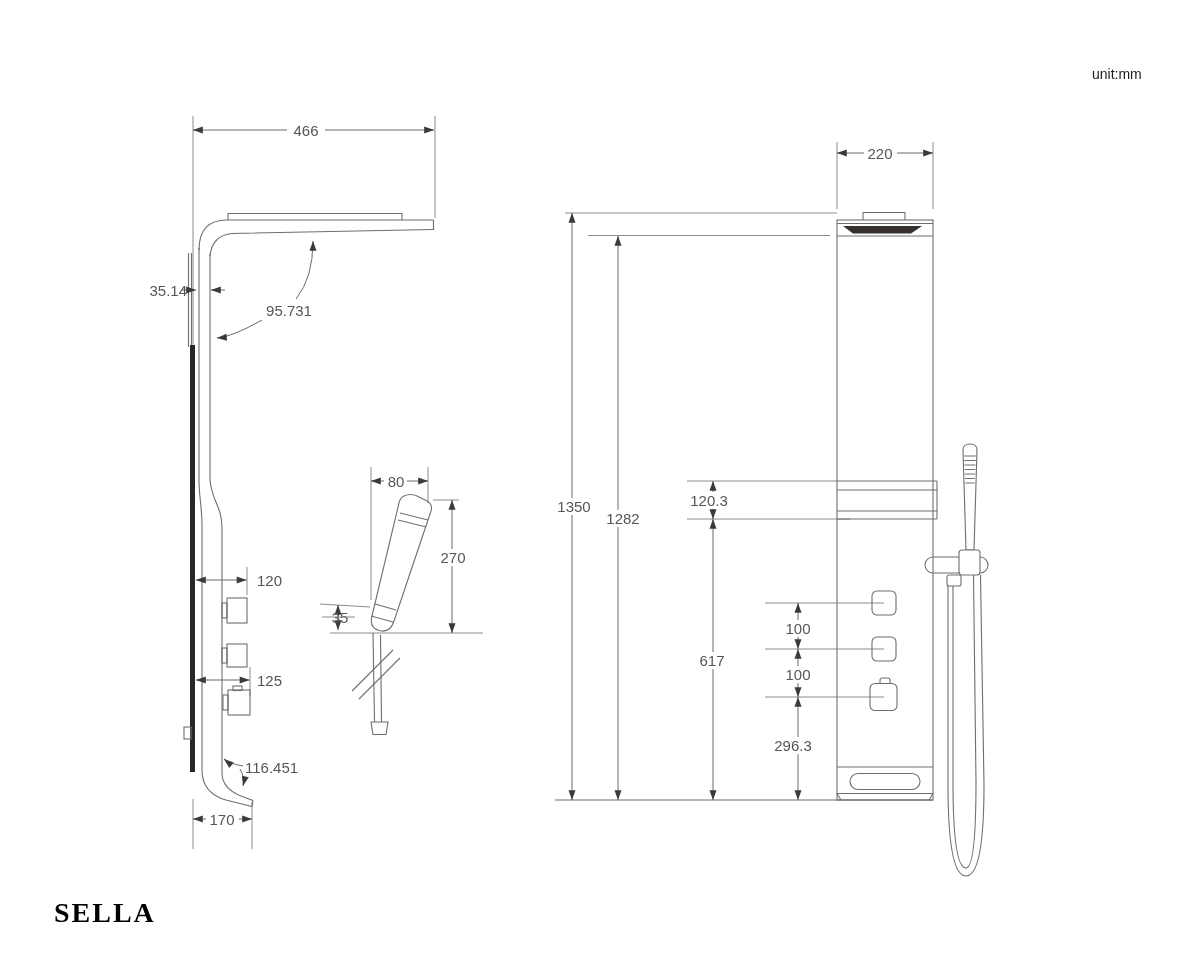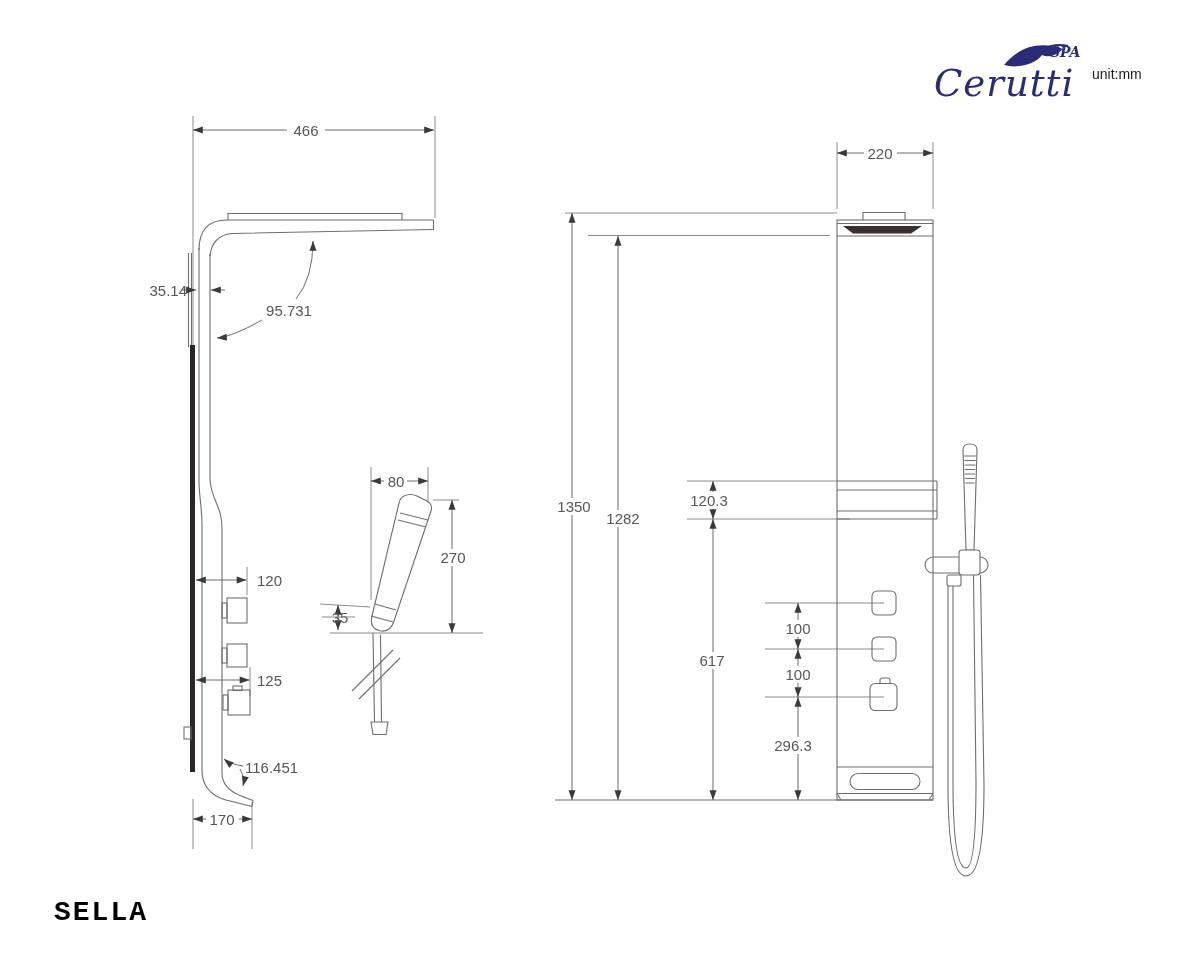--- a/index.html
+++ b/index.html
@@ -24,21 +24,21 @@
     font-family:"DejaVu Serif", serif;font-style:italic;font-weight:bold;
     font-size:14px;color:#2b2c77;
   }
   .logo .swoosh{position:absolute;left:72px;top:2px;}
   .unit-label{
     position:absolute;left:1092px;top:66px;
     font-size:14px;color:#1c1c1c;
   }
   .model-name{
     position:absolute;left:54px;top:897px;
-    font-family:Liberation Mono, monospace;font-weight:bold;
+    font-family:Liberation Serif, serif;font-weight:bold;
     font-size:28px;color:#000;letter-spacing:2px;
   }
 </style>
 </head>
 <body>
 
 <div class="stage">
 
   <svg class="drawing" width="1200" height="960" viewBox="0 0 1200 960">
     <defs>
@@ -258,26 +258,18 @@
         <text x="623" y="524" text-anchor="middle">1282</text>
         <text x="709" y="506" text-anchor="middle">120.3</text>
         <text x="712" y="666" text-anchor="middle">617</text>
         <text x="798" y="634" text-anchor="middle">100</text>
         <text x="798" y="680" text-anchor="middle">100</text>
         <text x="793" y="751" text-anchor="middle">296.3</text>
       </g>
     </g>
   </svg>
 
-  <div class="logo">
-    <svg class="swoosh" width="72" height="38" viewBox="0 0 72 38">
-      <path d="M4,27 C20,8 40,3 63,11 C56,18 48,20 42,17 C36,26 18,31 4,27 Z" fill="#2b2c77"></path>
-      <path d="M30,22 C42,8 54,5 68,8" fill="none" stroke="#2b2c77" stroke-width="2"></path>
-    </svg>
-    <span class="spa">SPA</span>
-    <span class="script">Cerutti</span>
-  </div>
 
   <div class="unit-label">unit:mm</div>
 
   <div class="model-name">SELLA</div>
 
 </div>
 
 </body></html>

